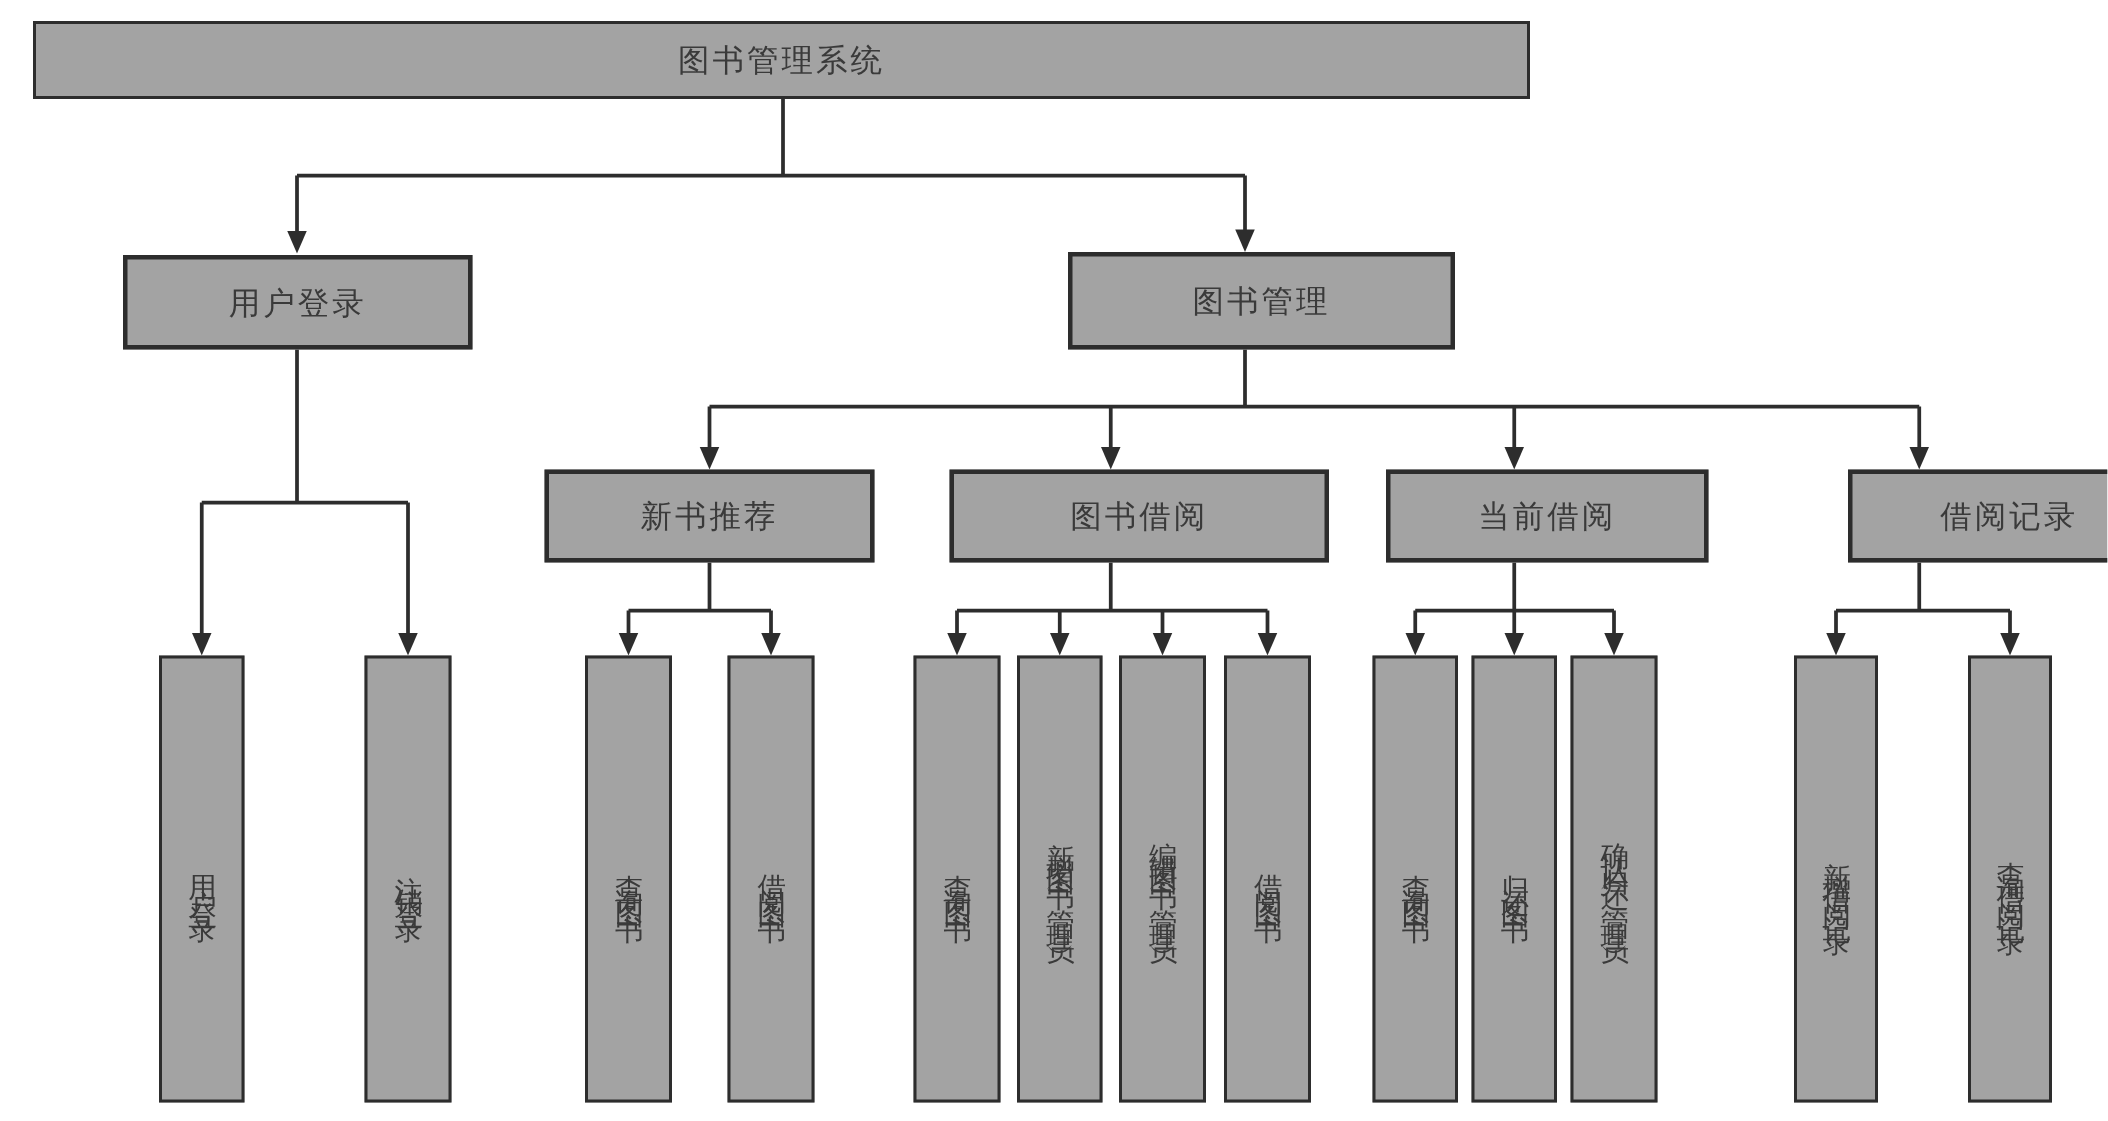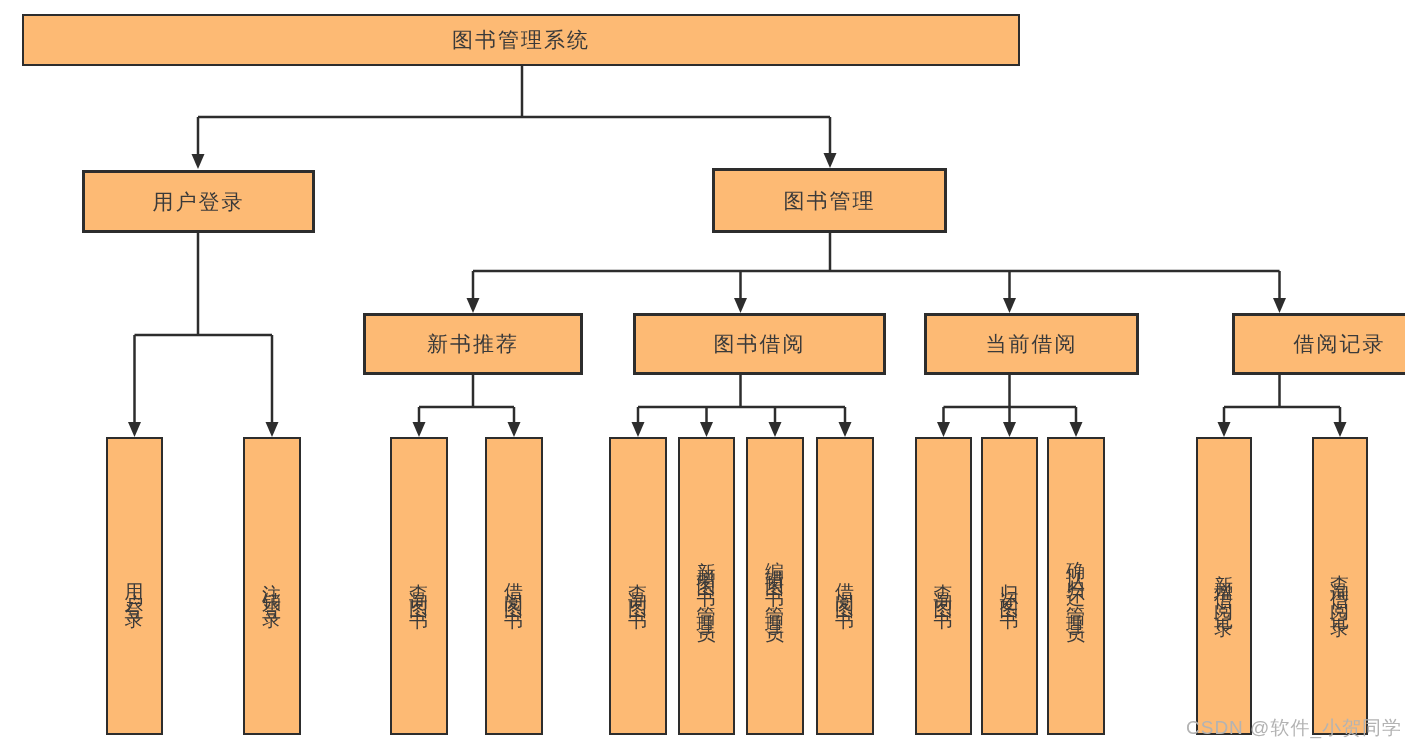--- a/index.html
+++ b/index.html
@@ -19,21 +19,21 @@
     position: absolute;
     left: 0;
     top: 0;
     width: 1405px;
     height: 747px;
     z-index: 1;
   }
   .box {
     position: absolute;
     box-sizing: border-box;
-    background: #fdba74;
+    background: #a3a3a3;
     border: 3px solid #2d2d2d;
     display: flex;
     align-items: center;
     justify-content: center;
     color: #3a3a3a;
     z-index: 2;
   }
   .hbox {
     font-size: 21px;
     letter-spacing: 2px;
@@ -124,21 +124,21 @@
       <polygon points="1333.5,422 1346.5,422 1340,437" fill="#2d2d2d"></polygon>
     </svg>
 
   <div class="box hbox root" style="left:22px; top:14px; width:998px; height:52px">
     <span>图书管理系统</span>
   </div>
 
   <div class="box hbox" style="left:82px; top:170px; width:233px; height:63px">
     <span>用户登录</span>
   </div>
-  <div class="box hbox" style="left:712px; top:168px; width:235px; height:65px">
+  <div class="box hbox" style="left:712px; top:168px; width:258px; height:65px">
     <span>图书管理</span>
   </div>
 
   <div class="box hbox" style="left:363px; top:313px; width:220px; height:62px">
     <span>新书推荐</span>
   </div>
   <div class="box hbox" style="left:633px; top:313px; width:253px; height:62px">
     <span>图书借阅</span>
   </div>
   <div class="box hbox" style="left:924px; top:313px; width:215px; height:62px">
@@ -185,15 +185,14 @@
     <span>确认归还（管理员）</span>
   </div>
 
   <div class="box vbox" style="left:1196px; top:437px; width:56px; height:298px">
     <span>新增借阅记录</span>
   </div>
   <div class="box vbox" style="left:1312px; top:437px; width:56px; height:298px">
     <span>查询借阅记录</span>
   </div>
 
-  <div class="watermark">CSDN @软件_小贺同学</div>
 
 </div>
 
 </body></html>

